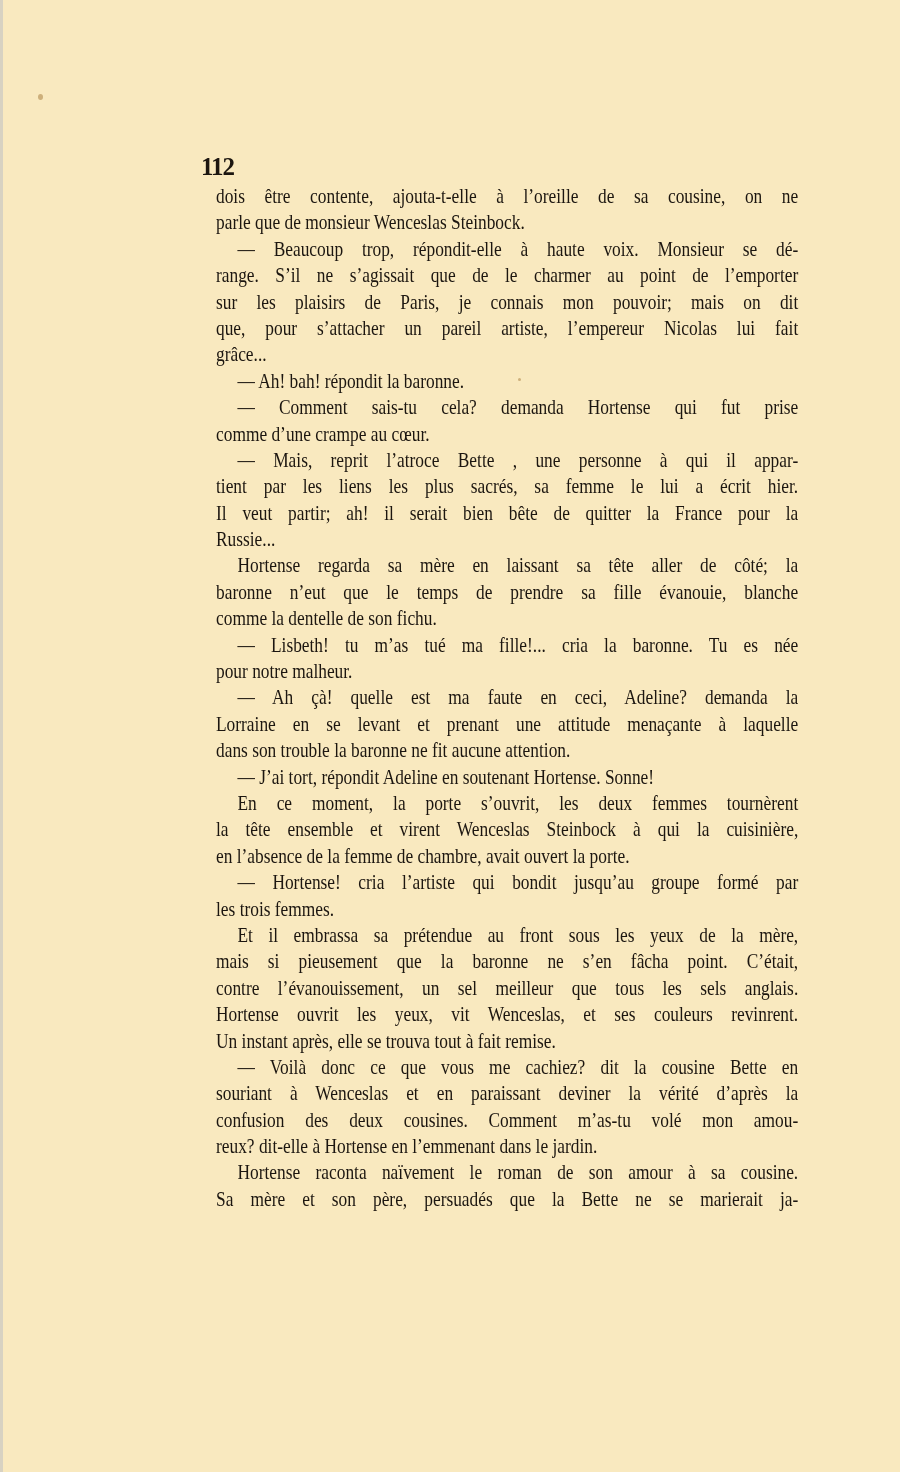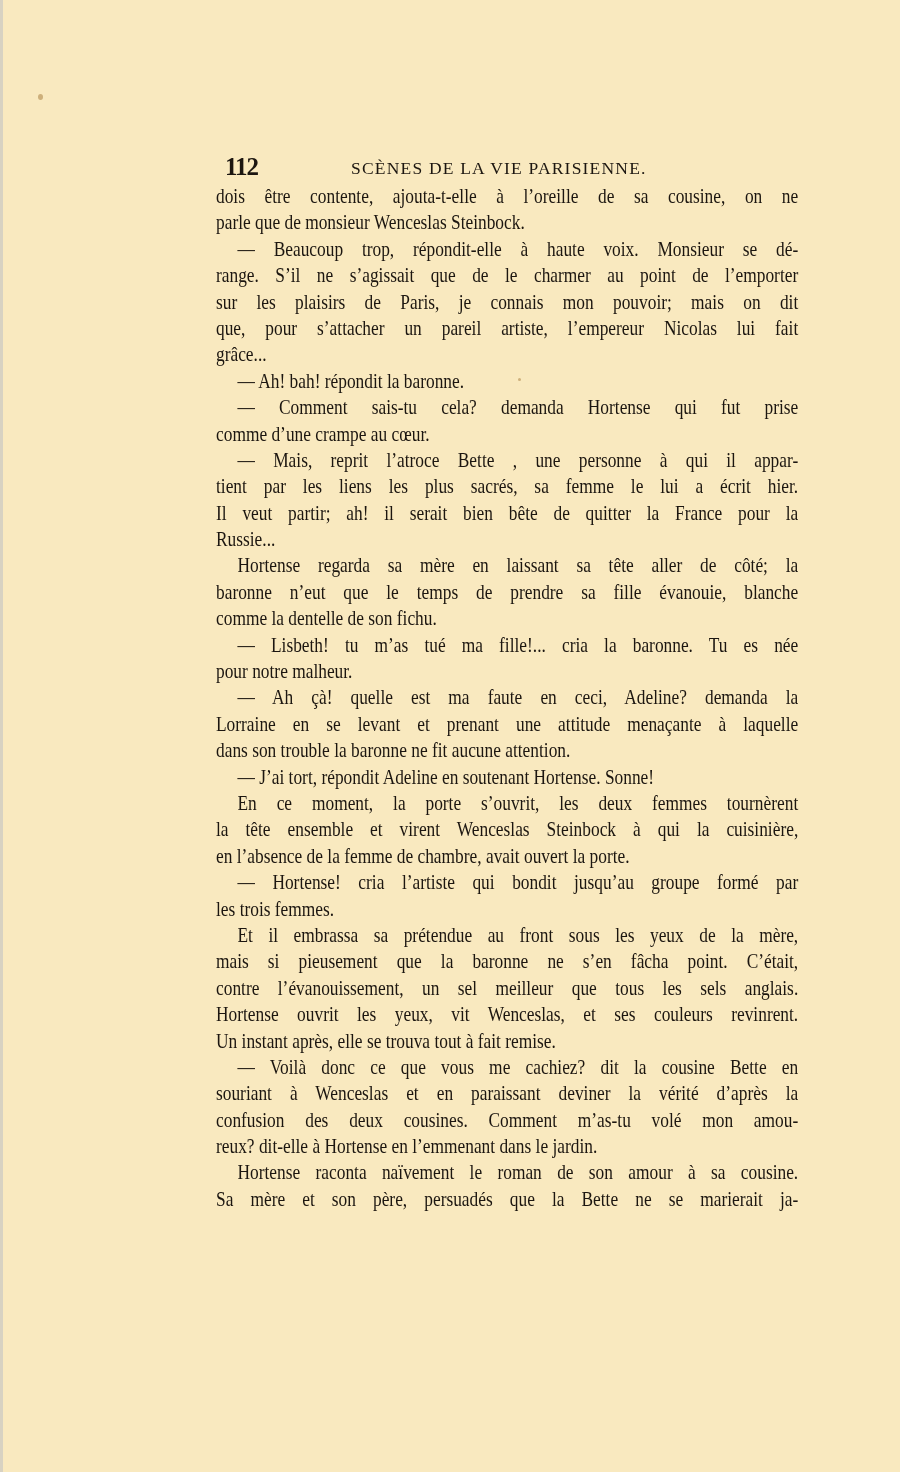--- a/index.html
+++ b/index.html
@@ -9,21 +9,21 @@
     position: relative;
     font-family: "Liberation Serif", "DejaVu Serif", serif;
     color: #1c1610;
   }
   .page-edge {
     position: absolute; left: 0; top: 0; width: 3px; height: 1472px;
     background: #d8d2c2;
   }
   .speck { position: absolute; border-radius: 50%; background: #b08a4e; opacity: 0.6; }
   .header {
-    position: absolute; left: 225px; top: 153px; width: 582px; height: 30px;
+    position: absolute; left: 201px; top: 153px; width: 582px; height: 30px;
   }
   .page-number {
     position: absolute; left: 0; top: 0;
     font-size: 25px; font-weight: bold; letter-spacing: -1px;
   }
   .running-head {
     position: absolute; left: 126px; top: 5px;
     font-size: 17.5px; letter-spacing: 1.2px;
   }
   .text-block {
@@ -41,21 +41,20 @@
 </style>
 </head>
 <body>
 
 <div class="page-edge"></div>
 <div class="speck" style="left:38px;top:94px;width:5px;height:6px;"></div>
 <div class="speck" style="left:518px;top:378px;width:3px;height:3px;"></div>
 
 <div class="header">
   <span class="page-number">112</span>
-  <span class="running-head">SCÈNES DE LA VIE PARISIENNE.</span>
 </div>
 
 <div class="text-block" id="text-block">
     <span class="line">dois être contente, ajouta-t-elle à l’oreille de sa cousine, on ne</span>
     <span class="line last">parle que de monsieur Wenceslas Steinbock.</span>
     <span class="line indent">— Beaucoup trop, répondit-elle à haute voix. Monsieur se dé-</span>
     <span class="line">range. S’il ne s’agissait que de le charmer au point de l’emporter</span>
     <span class="line">sur les plaisirs de Paris, je connais mon pouvoir; mais on dit</span>
     <span class="line">que, pour s’attacher un pareil artiste, l’empereur Nicolas lui fait</span>
     <span class="line last">grâce...</span>

